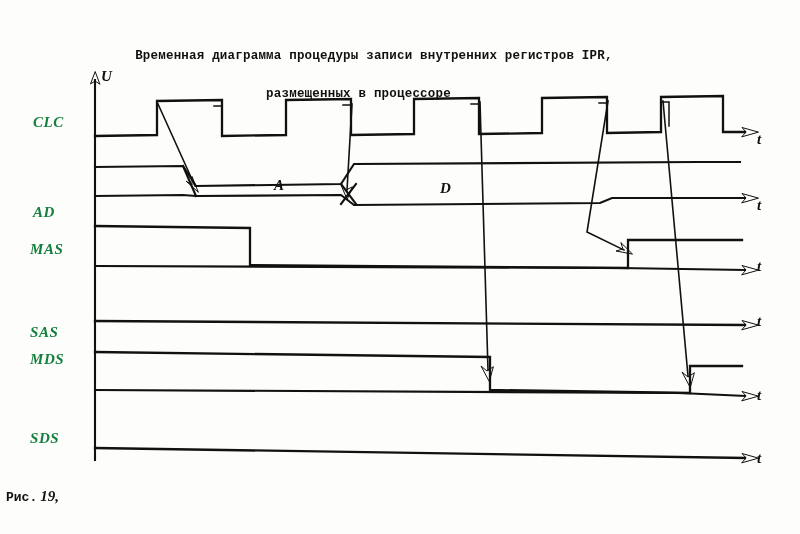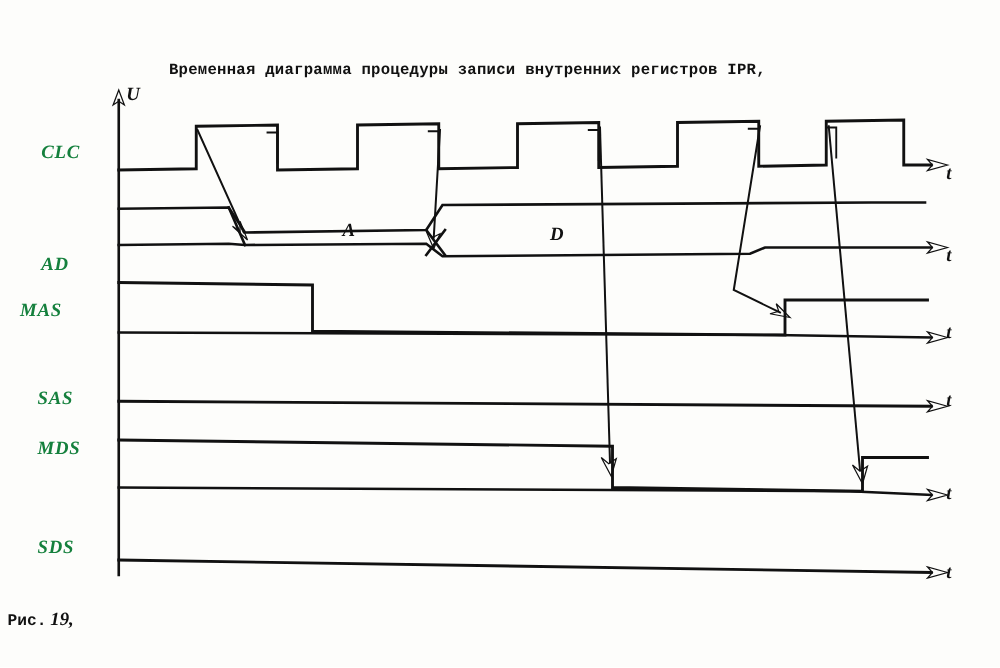--- a/index.html
+++ b/index.html
@@ -88,26 +88,27 @@
     stroke-linejoin: miter;
   }
 </style>
 </head>
 <body>
 
 <div id="page">
 
   <div class="title">
     <span>Временная диаграмма процедуры записи внутренних регистров IPR,</span>
+    <span class="line2">размещенных в процессоре</span>
   </div>
 
   <div class="row-label" style="left:33px; top:114px;">CLC</div>
   <div class="row-label" style="left:33px; top:179px;margin-top:25px;">AD</div>
-  <div class="row-label" style="left:16px; top:241px;">MAS</div>
-  <div class="row-label" style="left:30px; top:311px;">SAS</div>
+  <div class="row-label" style="left:30px; top:241px;">MAS</div>
+  <div class="row-label" style="left:30px; top:324px;">SAS</div>
   <div class="row-label" style="left:30px; top:351px;">MDS</div>
   <div class="row-label" style="left:30px; top:430px;text-align:right;">SDS</div>
 
   <div class="axis-letter" style="left:101px; top:68px;">U</div>
   <div class="axis-letter" style="left:757px; top:131px;">t</div>
   <div class="axis-letter" style="left:757px; top:197px;">t</div>
   <div class="axis-letter" style="left:757px; top:258px;">t</div>
   <div class="axis-letter" style="left:757px; top:313px;">t</div>
   <div class="axis-letter" style="left:757px; top:387px;">t</div>
   <div class="axis-letter" style="left:757px; top:450px;">t</div>

